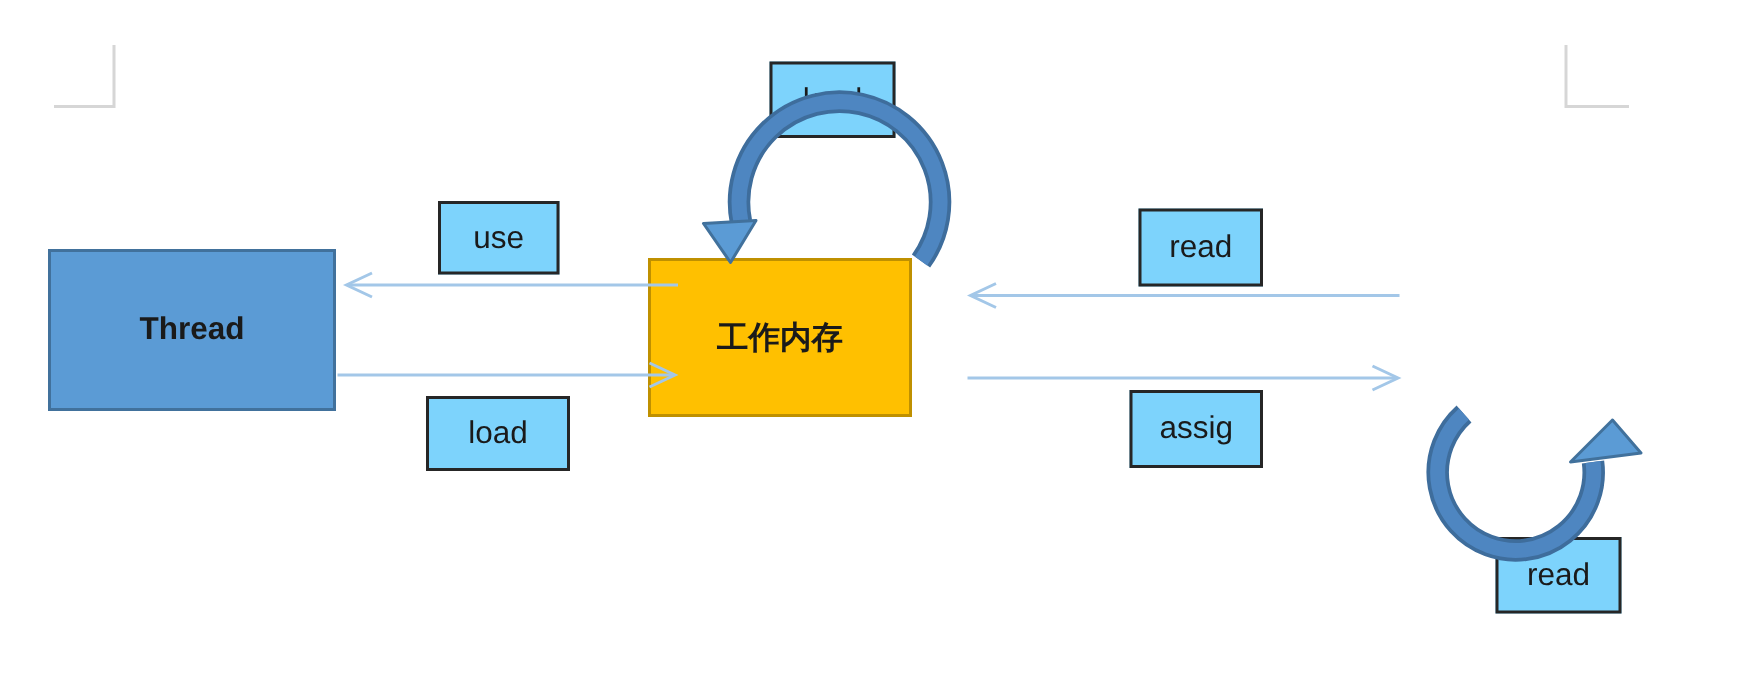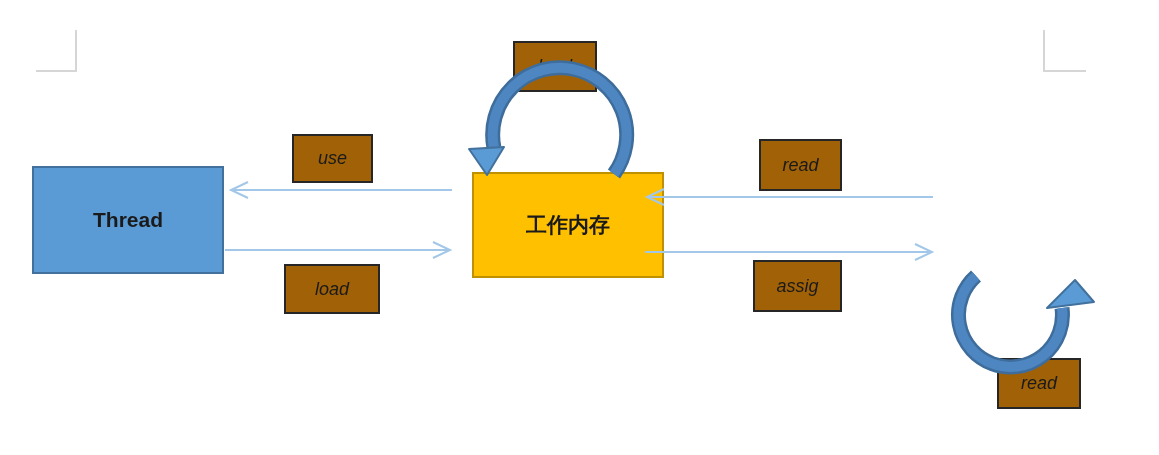--- a/index.html
+++ b/index.html
@@ -7,28 +7,28 @@
     width:1159px;height:455px;position:relative;overflow:hidden;
     font-family:"Liberation Sans", sans-serif;
   }
   .stage{position:absolute;inset:0;width:1159px;height:455px;}
   .node{
     position:absolute;display:flex;align-items:center;justify-content:center;
     box-sizing:border-box;font-size:21px;font-weight:700;color:#1a1a1a;
   }
   .node-thread{left:32px;top:166px;width:192px;height:108px;
     background:var(--thread-fill,#5B9BD5);border:2px solid var(--thread-border,#41719C);text-align:right;}
-  .node-working{left:472px;top:172px;width:192px;height:106px;
+  .node-working{left:432px;top:172px;width:176px;height:106px;
     background:var(--working-memory-fill,#FFC000);border:2px solid var(--working-memory-border,#BF9000);}
   .node-main{left:934px;top:169px;width:193px;height:108px;
     background:var(--main-memory-fill,#ED7D31);border:2px solid var(--main-memory-border,#C55A11);}
   .edge-label{
     position:absolute;display:flex;align-items:center;justify-content:center;
-    box-sizing:border-box;background:#a16207;border:2px solid var(--label-border,#262626);
-    font-size:18px;color:#1a1a1a;font-weight:400;font-style:italic;
+    box-sizing:border-box;background:#7dd3fc;border:2px solid var(--label-border,#262626);
+    font-size:21px;color:#1a1a1a;font-weight:400;
   }
   .lbl-load{left:513px;top:41px;width:84px;height:51px;}
   .lbl-use{left:292px;top:134px;width:81px;height:49px;}
   .lbl-read-top{left:759px;top:139px;width:83px;height:52px;}
   .lbl-assign{left:284px;top:264px;width:96px;height:50px;}
   .lbl-store{left:753px;top:260px;width:89px;height:52px;}
   .lbl-read-bottom{left:997px;top:358px;width:84px;height:51px;}
   svg.overlay{position:absolute;inset:0;pointer-events:none;}
   .thin{stroke:var(--thin-arrow,#A3C7E8);stroke-width:2;fill:none;}
   .corner{stroke:var(--corner-mark,#D6D6D6);stroke-width:2;fill:none;}

